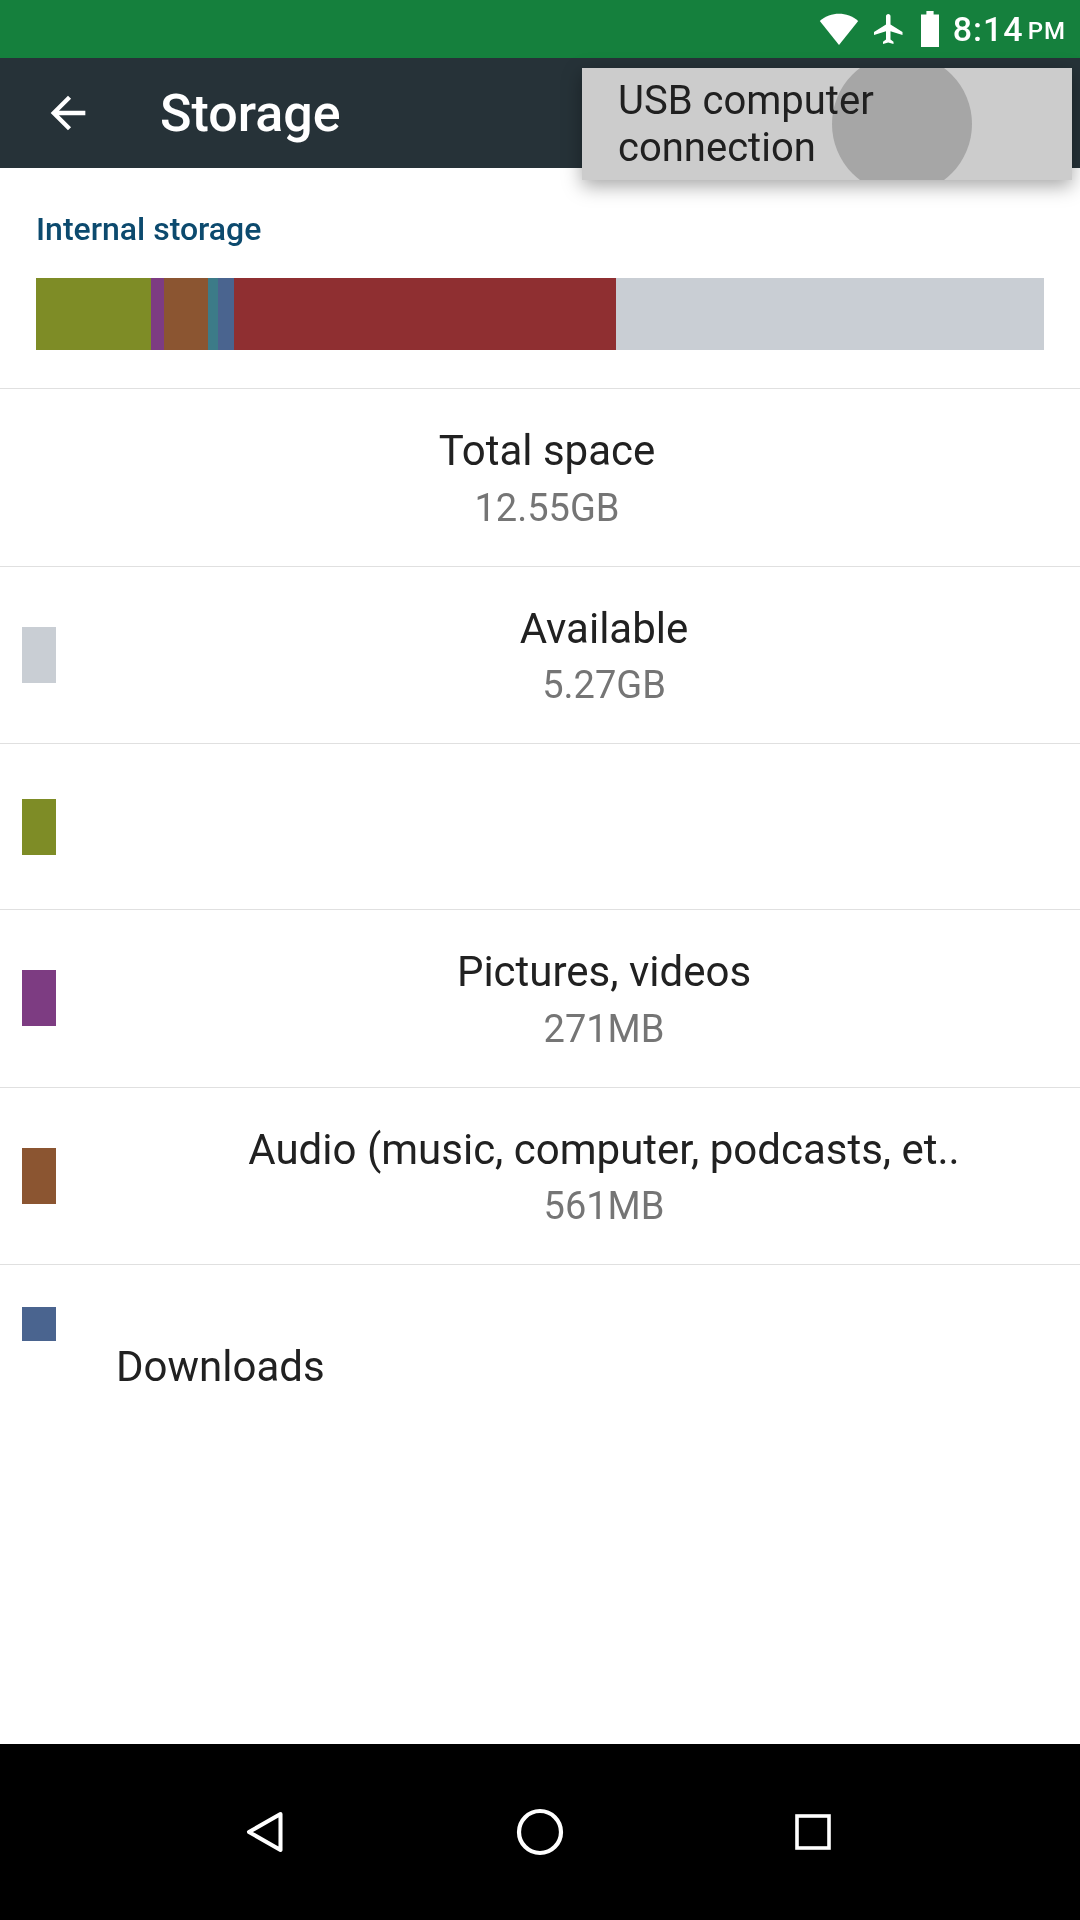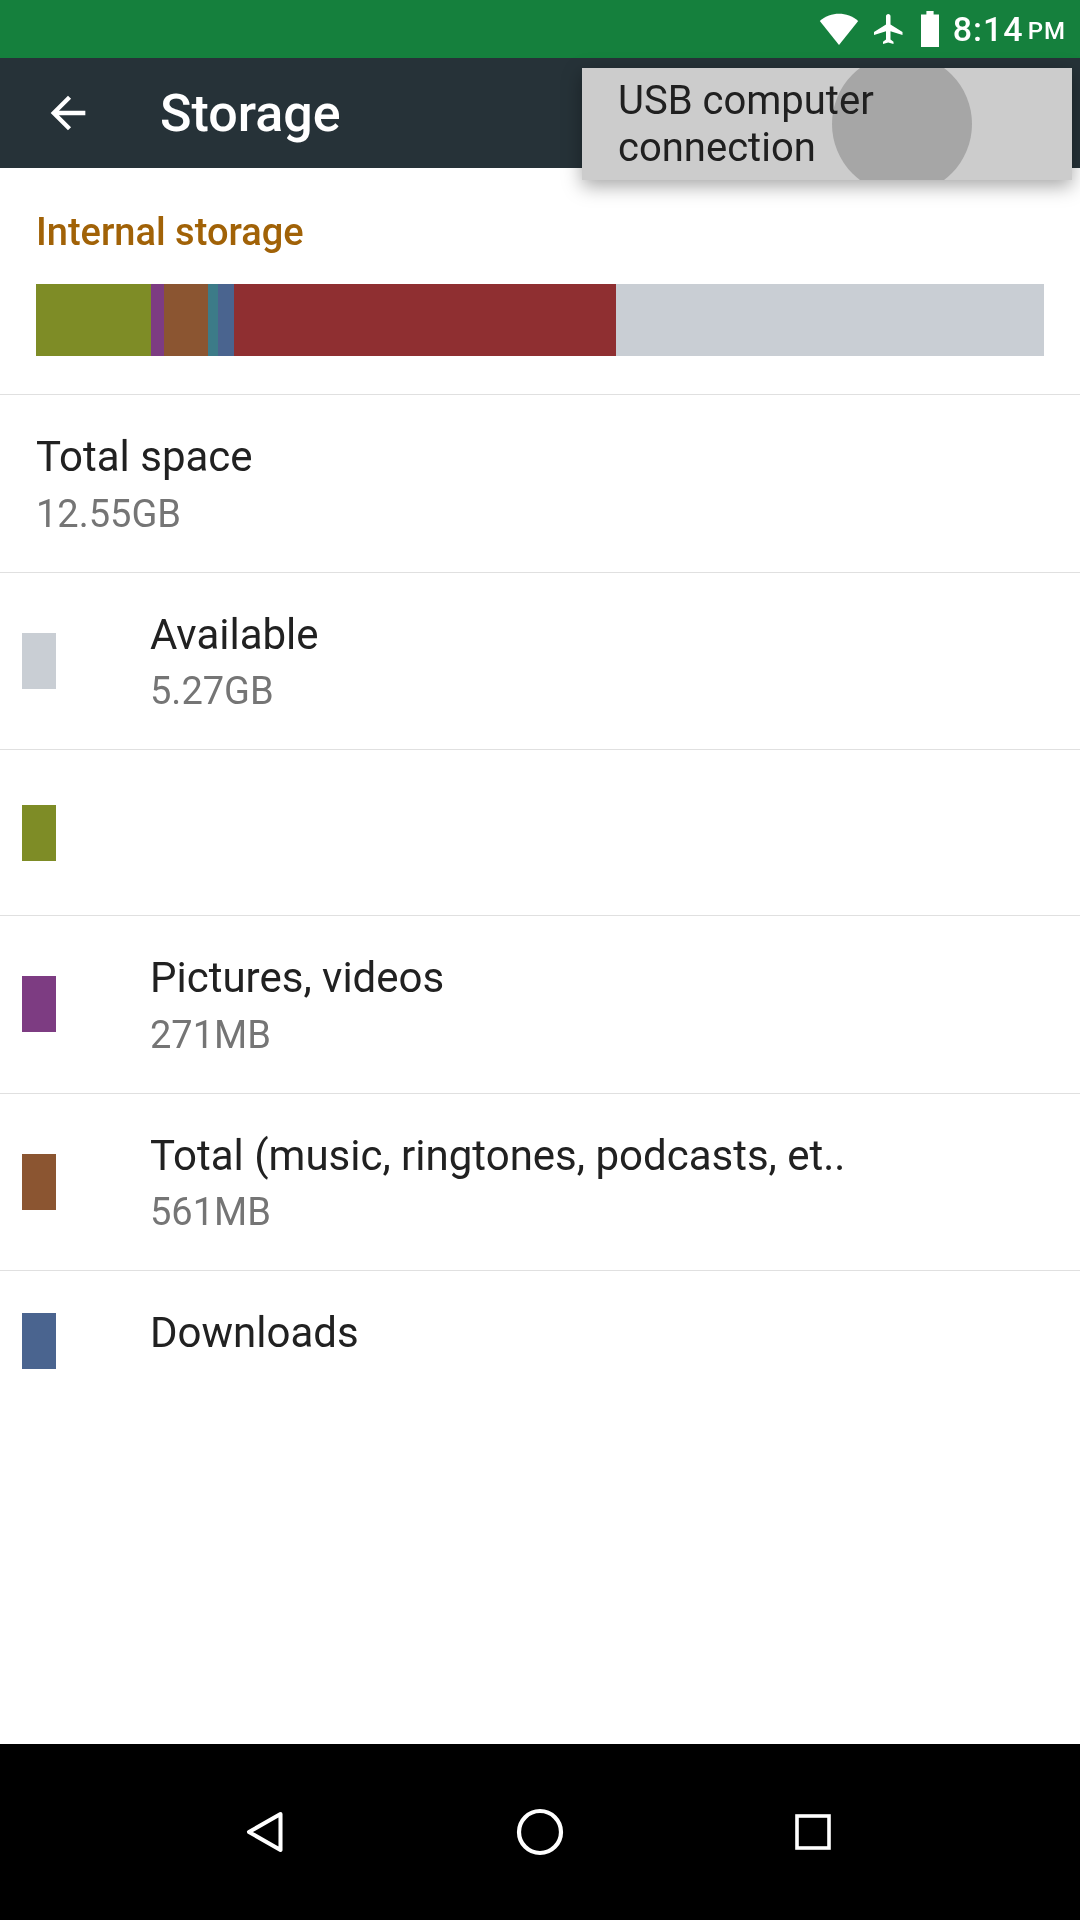--- a/index.html
+++ b/index.html
@@ -16,35 +16,35 @@
   .back-btn { width: 64px; height: 64px; display: flex; align-items: center; justify-content: center; }
   .app-title { color: #fff; font-size: 52px; font-weight: 500; margin-left: 60px; }
   
   
   .popup-menu { position: absolute; top: 68px; right: 8px; width: 490px; height: 112px; background: #cccccc; box-shadow: 0 6px 18px rgba(0,0,0,0.35); display: flex; align-items: center; padding-left: 36px; z-index: 10; border-radius: 0; overflow: hidden; }
   .popup-menu .ripple { position: absolute; width: 140px; height: 140px; background: #a6a6a6; border-radius: 50%; right: 100px; top: -14px; }
   .popup-item { position: relative; font-size: 40px; color: #202020; z-index: 2; }
   
   
   .content { height: 1560px; overflow: hidden; background: #fff; }
-  .section-header { color: #a16207; font-size: 38px; font-weight: 500; padding: 42px 36px 30px; }
+  .section-header { color: #0c4a6e; font-size: 32px; font-weight: 500; padding: 42px 36px 30px; }
   
   .bar-chart { display: flex; height: 72px; margin: 0 36px; }
   .seg { height: 100%; }
   
   .divider { height: 1px; background: #e0e0e0; margin-top: 38px; }
   
-  .row { display: flex; align-items: center; border-bottom: 1px solid #e0e0e0; padding: 36px 22px; min-height: 166px; }
+  .row { display: flex; align-items: center; border-bottom: 1px solid #e0e0e0; padding: 36px 22px; min-height: 166px; text-align: center; }
   .row.total { padding-left: 36px; }
   .row .swatch { width: 34px; height: 56px; flex: 0 0 34px; }
   .row .texts { margin-left: 94px; flex: 1; min-width: 0; }
   .row.total .texts { margin-left: 0; }
   .row .label { font-size: 42px; color: #212121; line-height: 1.25; white-space: nowrap; overflow: hidden; text-overflow: ellipsis; }
   .row .value { font-size: 38px; color: #757575; margin-top: 8px; }
-  .row.last { border-bottom: none; padding-bottom: 0; min-height: 110px; align-items: flex-start; }
+  .row.last { border-bottom: none; padding-bottom: 0; min-height: 110px; align-items: flex-start; flex-direction: column; }
   .row.last .swatch { margin-top: 6px; }
   .row.last .value { visibility: hidden; }
   
   
   .nav-bar { position: absolute; bottom: 0; left: 0; right: 0; height: 176px; background: #000; display: flex; justify-content: space-around; align-items: center; padding: 0 130px; }
   .nav-btn { width: 80px; height: 80px; display: flex; align-items: center; justify-content: center; }
 </style>
 </head>
 <body>
 
@@ -119,21 +119,21 @@
       <div class="row">
         <div class="swatch" style="background: rgb(125, 60, 130);"></div>
         <div class="texts">
           <div class="label">Pictures, videos</div>
           <div class="value">271MB</div>
         </div>
       </div>
       <div class="row">
         <div class="swatch" style="background: rgb(139, 85, 49);"></div>
         <div class="texts">
-          <div class="label">Total (music, ringtones, podcasts, et..</div>
+          <div class="label">Audio (music, computer, podcasts, et..</div>
           <div class="value">561MB</div>
         </div>
       </div>
       <div class="row last">
         <div class="swatch" style="background: rgb(74, 100, 143);"></div>
         <div class="texts">
           <div class="label">Downloads</div>
           <div class="value">&nbsp;</div>
         </div>
       </div>

